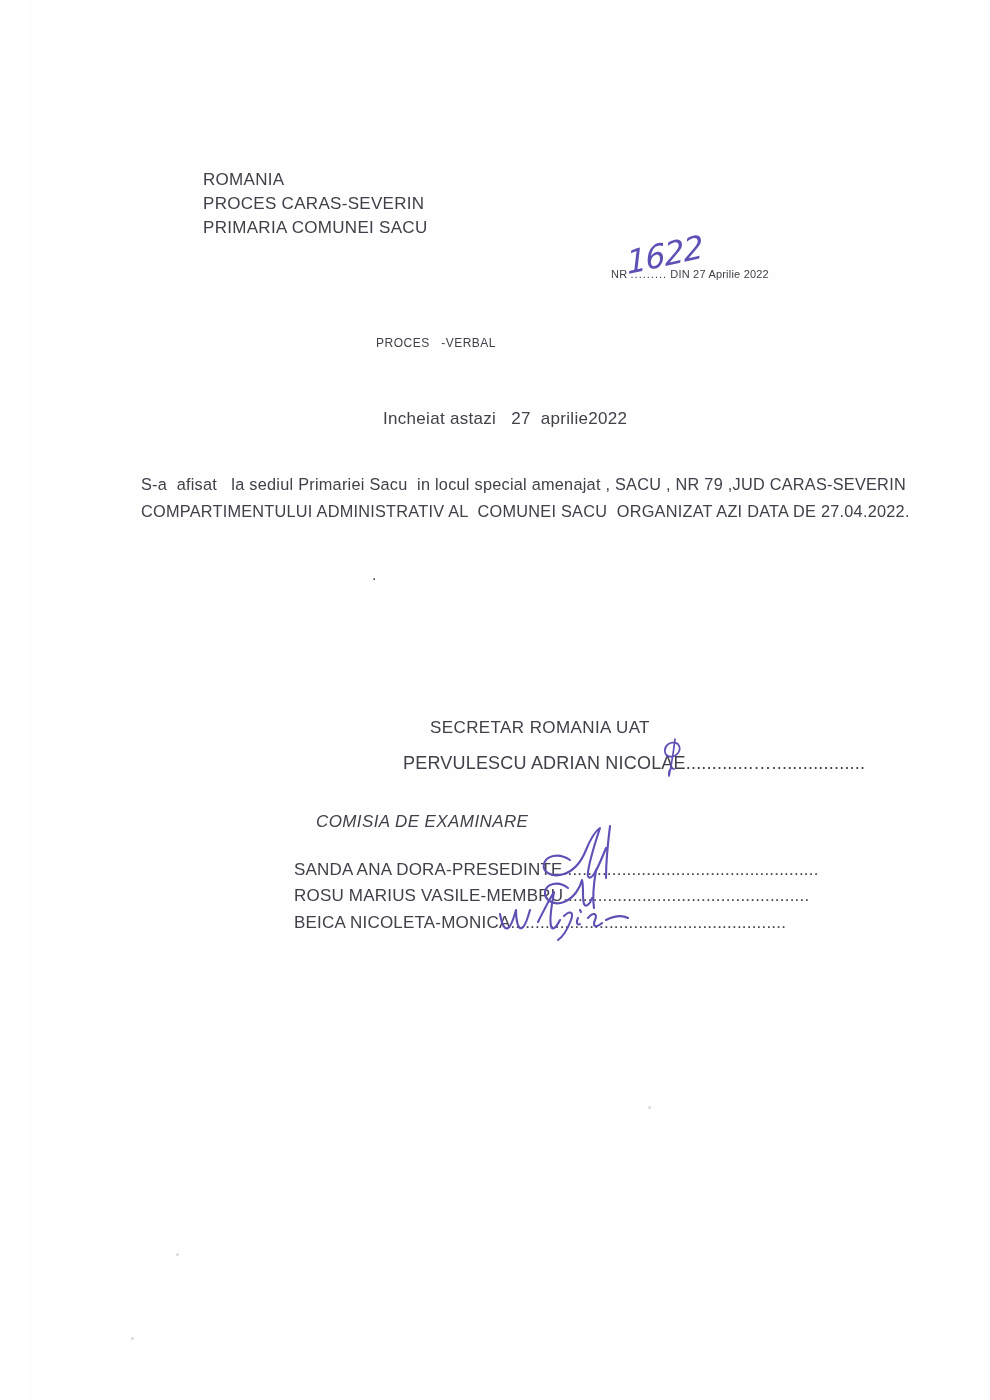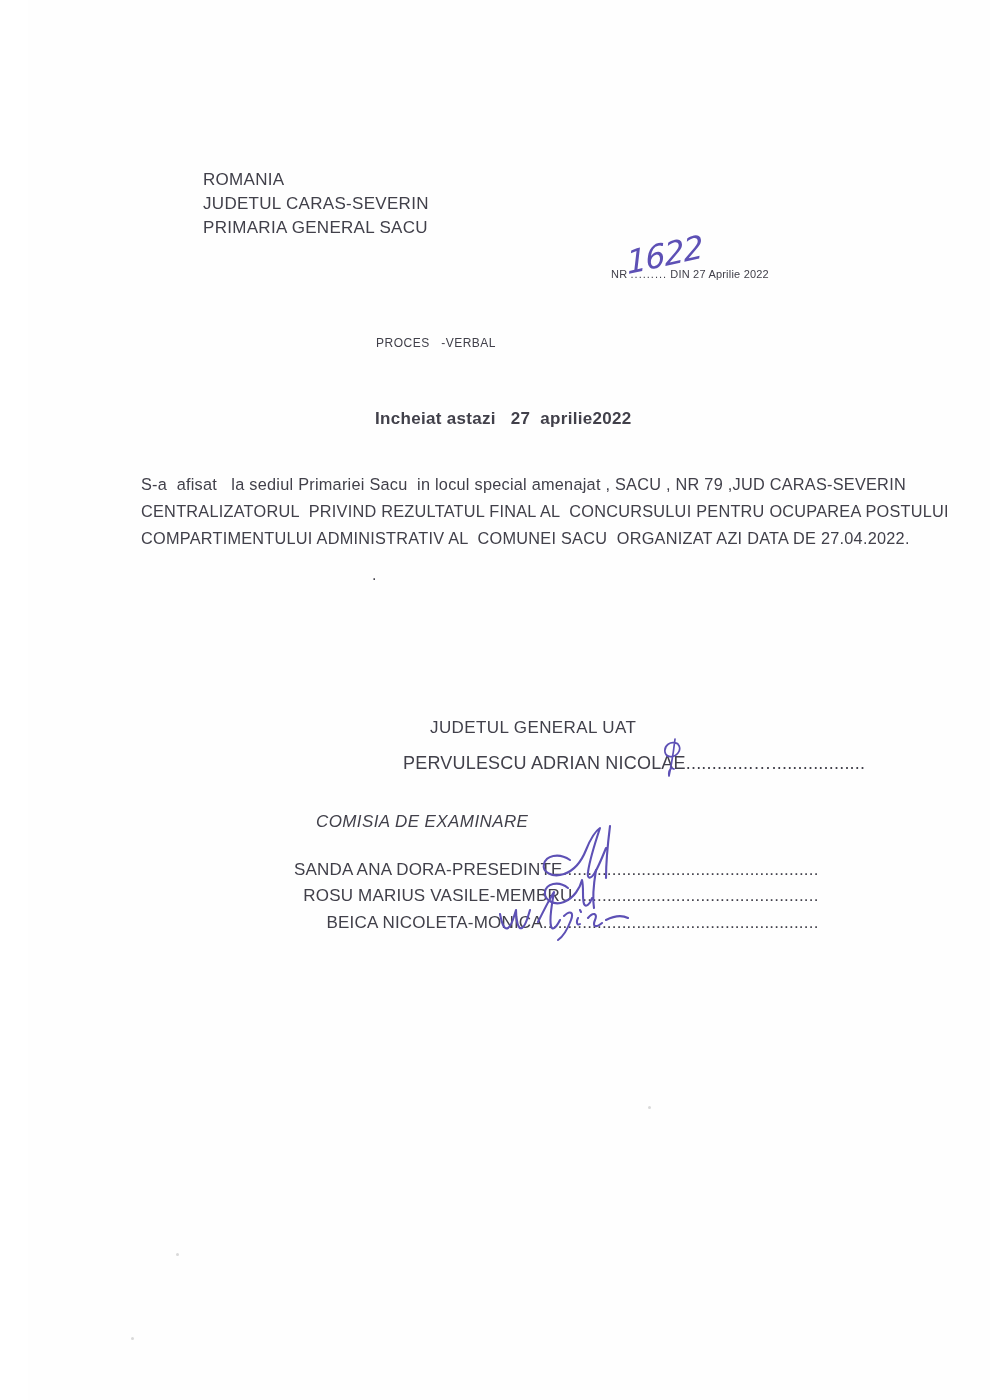--- a/index.html
+++ b/index.html
@@ -49,25 +49,24 @@
   }
 
   .doc-title {
     left: 348px; top: 336px;
     font-size: 12px;
     letter-spacing: 0.5px;
     white-space: pre;
   }
 
   .date-line {
-    left: 347px; top: 409px;
+    left: 355px; top: 409px;
     font-size: 17px;
     letter-spacing: 0.3px;
     white-space: pre;
-    font-weight: bold;
   }
 
   .body-par {
     left: 113px; top: 471px;
     width: 760px;
     font-size: 16.3px;
     line-height: 26.8px;
     letter-spacing: 0.25px;
   }
   .body-par div { white-space: pre; }
@@ -94,21 +93,21 @@
     font-size: 17px;
     letter-spacing: 0.4px;
     font-style: italic;
   }
   .members {
     left: 266px; top: 857px;
     font-size: 17px;
     line-height: 26.3px;
     letter-spacing: 0.2px;
   }
-  .members div { white-space: nowrap; text-align: right; }
+  .members div { white-space: nowrap; }
 
   .sig { position: absolute; pointer-events: none; }
   .sig path {
     fill: none;
     stroke: #5d50b5;
     stroke-width: 2.1;
     stroke-linecap: round;
     stroke-linejoin: round;
   }
   .sig.thin path { stroke-width: 1.7; }
@@ -122,41 +121,40 @@
 </style>
 </head>
 <body>
 
 <div class="page">
 
   <div class="corner-mark"></div>
 
   <div class="abs letterhead">
     <div>ROMANIA</div>
-    <div>JUDETUL CARAS-SEVERIN</div>
-    <div>PRIMARIA  GENERAL SACU</div>
+    <div>PROCES CARAS-SEVERIN</div>
+    <div>PRIMARIA  COMUNEI SACU</div>
   </div>
 
   <div class="abs nr-line"><span>NR </span><span class="nr-dots">.........</span><span> DIN 27 Aprilie   2022</span></div>
 
   <div class="abs hand-number">1622</div>
 
   <div class="abs doc-title">PROCES   -VERBAL</div>
 
   <div class="abs date-line">Incheiat astazi   27  aprilie2022</div>
 
   <div class="abs body-par">
     <div>S-a  afisat   la sediul Primariei Sacu  in locul special amenajat , SACU , NR 79 ,JUD CARAS-SEVERIN</div>
-    <div>CENTRALIZATORUL  PRIVIND REZULTATUL FINAL AL  CONCURSULUI PENTRU OCUPAREA POSTULUI</div>
     <div>COMPARTIMENTULUI ADMINISTRATIV AL  COMUNEI SACU  ORGANIZAT AZI DATA DE 27.04.2022.</div>
   </div>
 
   <div class="abs stray-dot">.</div>
 
-  <div class="abs secretar-heading">JUDETUL GENERAL UAT</div>
+  <div class="abs secretar-heading">SECRETAR ROMANIA UAT</div>
   <div class="abs secretar-name">PERVULESCU ADRIAN NICOLAE.............…..................</div>
 
   <svg class="sig thin" style="left:628px; top:736px;" width="40" height="44" viewBox="0 0 40 44">
     <path d="M22,8 C14,4 8,10 9,16 C10,22 18,22 22,17 C26,12 22,6 18,7 M19,3 C18,12 16,26 13,40 M13,40 C12,34 15,31 18,33"></path>
   </svg>
 
   <div class="abs comisia-heading">COMISIA DE EXAMINARE</div>
 
   <div class="abs members">
     <div>SANDA ANA DORA-PRESEDINTE....................................................</div>

